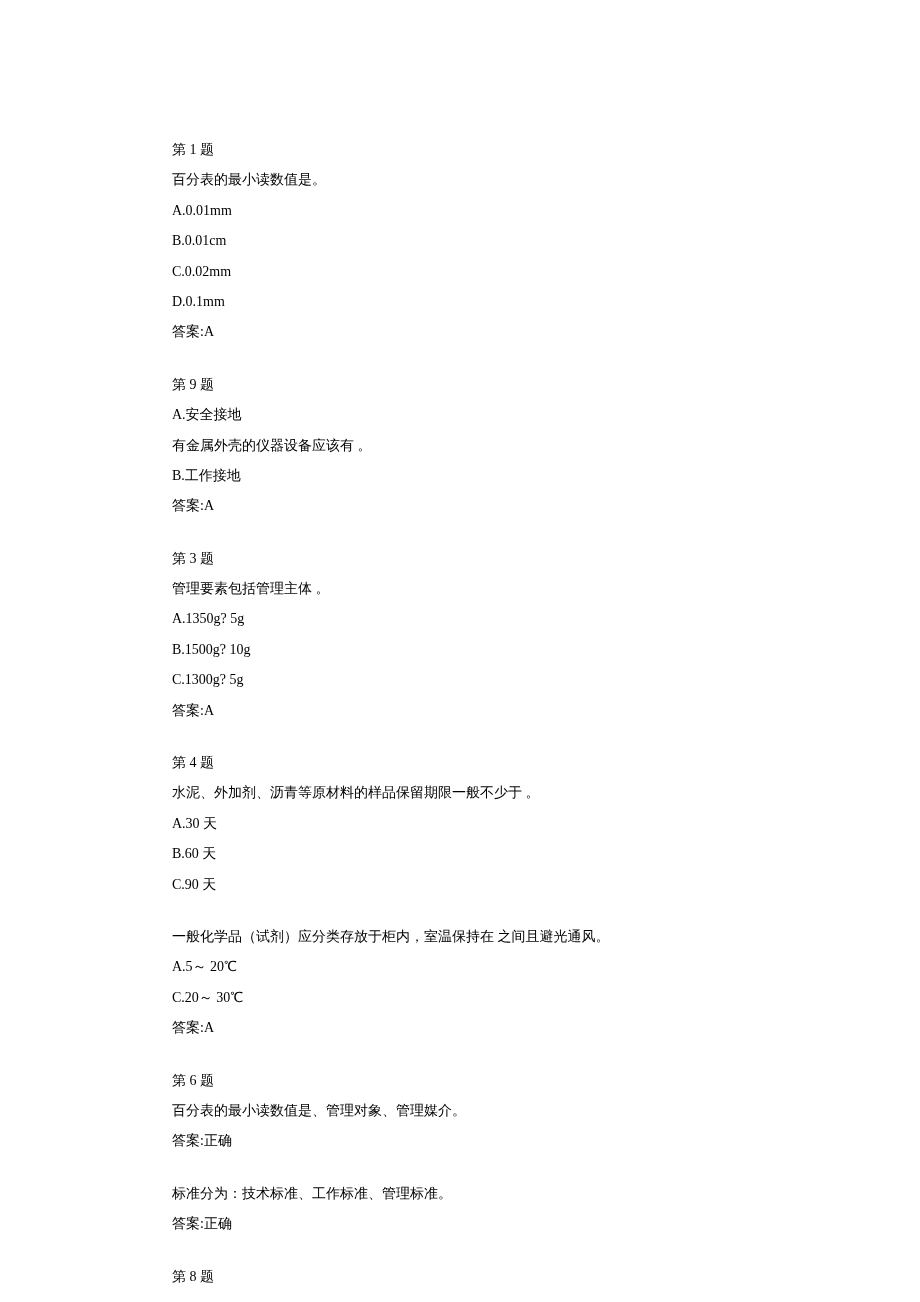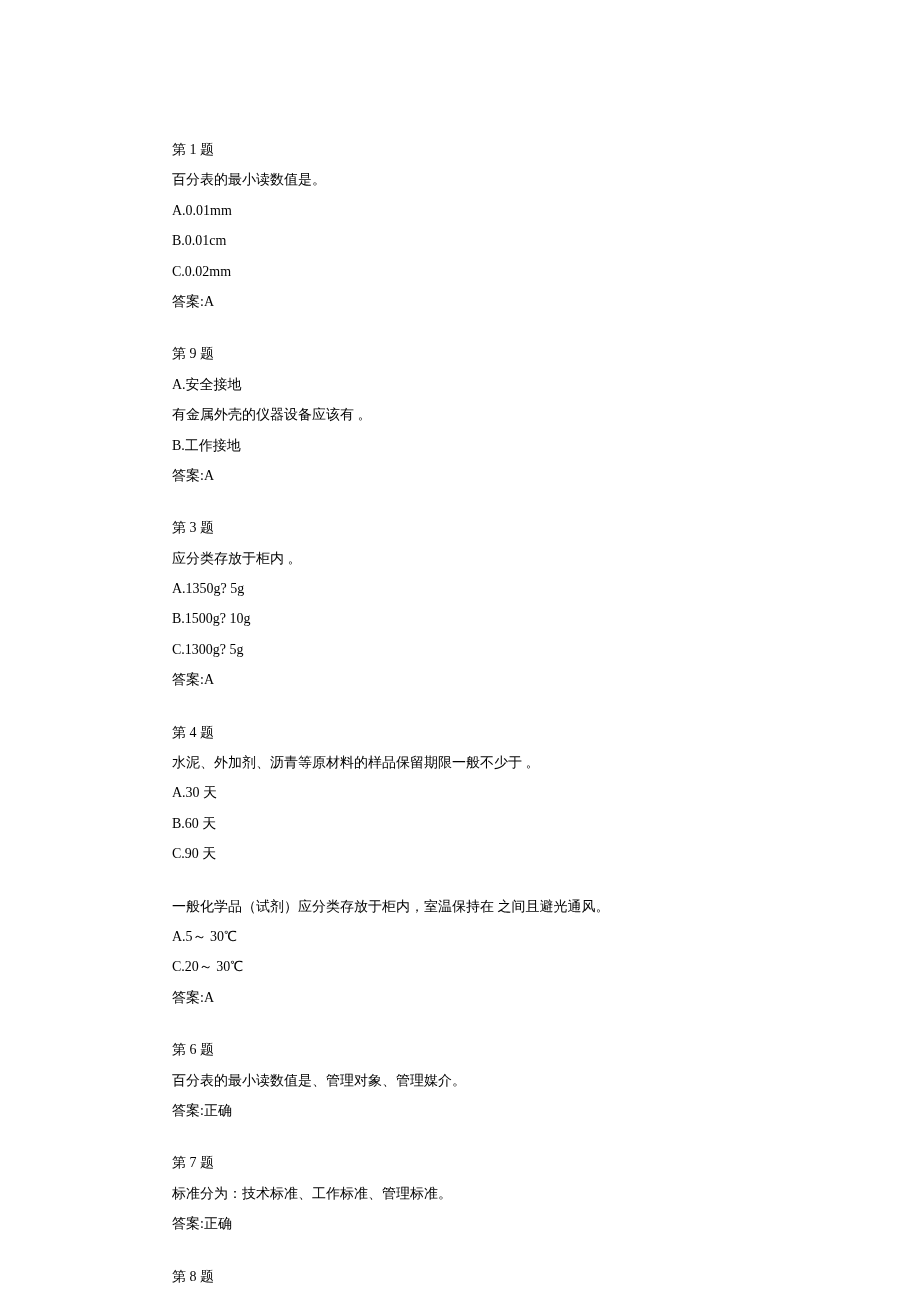--- a/index.html
+++ b/index.html
@@ -26,62 +26,62 @@
   </style>
 </head>
 <body>
 
 <div class="question-block">
   <span class="question-line">第 1 题</span>
   <span class="question-line">百分表的最小读数值是。</span>
   <span class="question-line">A.0.01mm</span>
   <span class="question-line">B.0.01cm</span>
   <span class="question-line">C.0.02mm</span>
+  <span class="question-line">D.0.1mm</span>
   <span class="question-line">答案:A</span>
 </div>
 
 <div class="question-block">
   <span class="question-line">第 9 题</span>
   <span class="question-line">A.安全接地</span>
   <span class="question-line">有金属外壳的仪器设备应该有 。</span>
   <span class="question-line">B.工作接地</span>
   <span class="question-line">答案:A</span>
 </div>
 
 <div class="question-block">
   <span class="question-line">第 3 题</span>
-  <span class="question-line">应分类存放于柜内 。</span>
+  <span class="question-line">管理要素包括管理主体 。</span>
   <span class="question-line">A.1350g? 5g</span>
   <span class="question-line">B.1500g? 10g</span>
   <span class="question-line">C.1300g? 5g</span>
   <span class="question-line">答案:A</span>
 </div>
 
 <div class="question-block">
   <span class="question-line">第 4 题</span>
   <span class="question-line">水泥、外加剂、沥青等原材料的样品保留期限一般不少于 。</span>
   <span class="question-line">A.30 天</span>
   <span class="question-line">B.60 天</span>
   <span class="question-line">C.90 天</span>
 </div>
 
 <div class="question-block">
   <span class="question-line">一般化学品（试剂）应分类存放于柜内，室温保持在 之间且避光通风。</span>
-  <span class="question-line">A.5～ 30℃</span>
+  <span class="question-line">A.5～ 20℃</span>
   <span class="question-line">C.20～ 30℃</span>
   <span class="question-line">答案:A</span>
 </div>
 
 <div class="question-block">
   <span class="question-line">第 6 题</span>
   <span class="question-line">百分表的最小读数值是、管理对象、管理媒介。</span>
   <span class="question-line">答案:正确</span>
 </div>
 
 <div class="question-block">
-  <span class="question-line">第 7 题</span>
   <span class="question-line">标准分为：技术标准、工作标准、管理标准。</span>
   <span class="question-line">答案:正确</span>
 </div>
 
 <div class="question-block">
   <span class="question-line">第 8 题</span>
 </div>
 
 </body></html>

